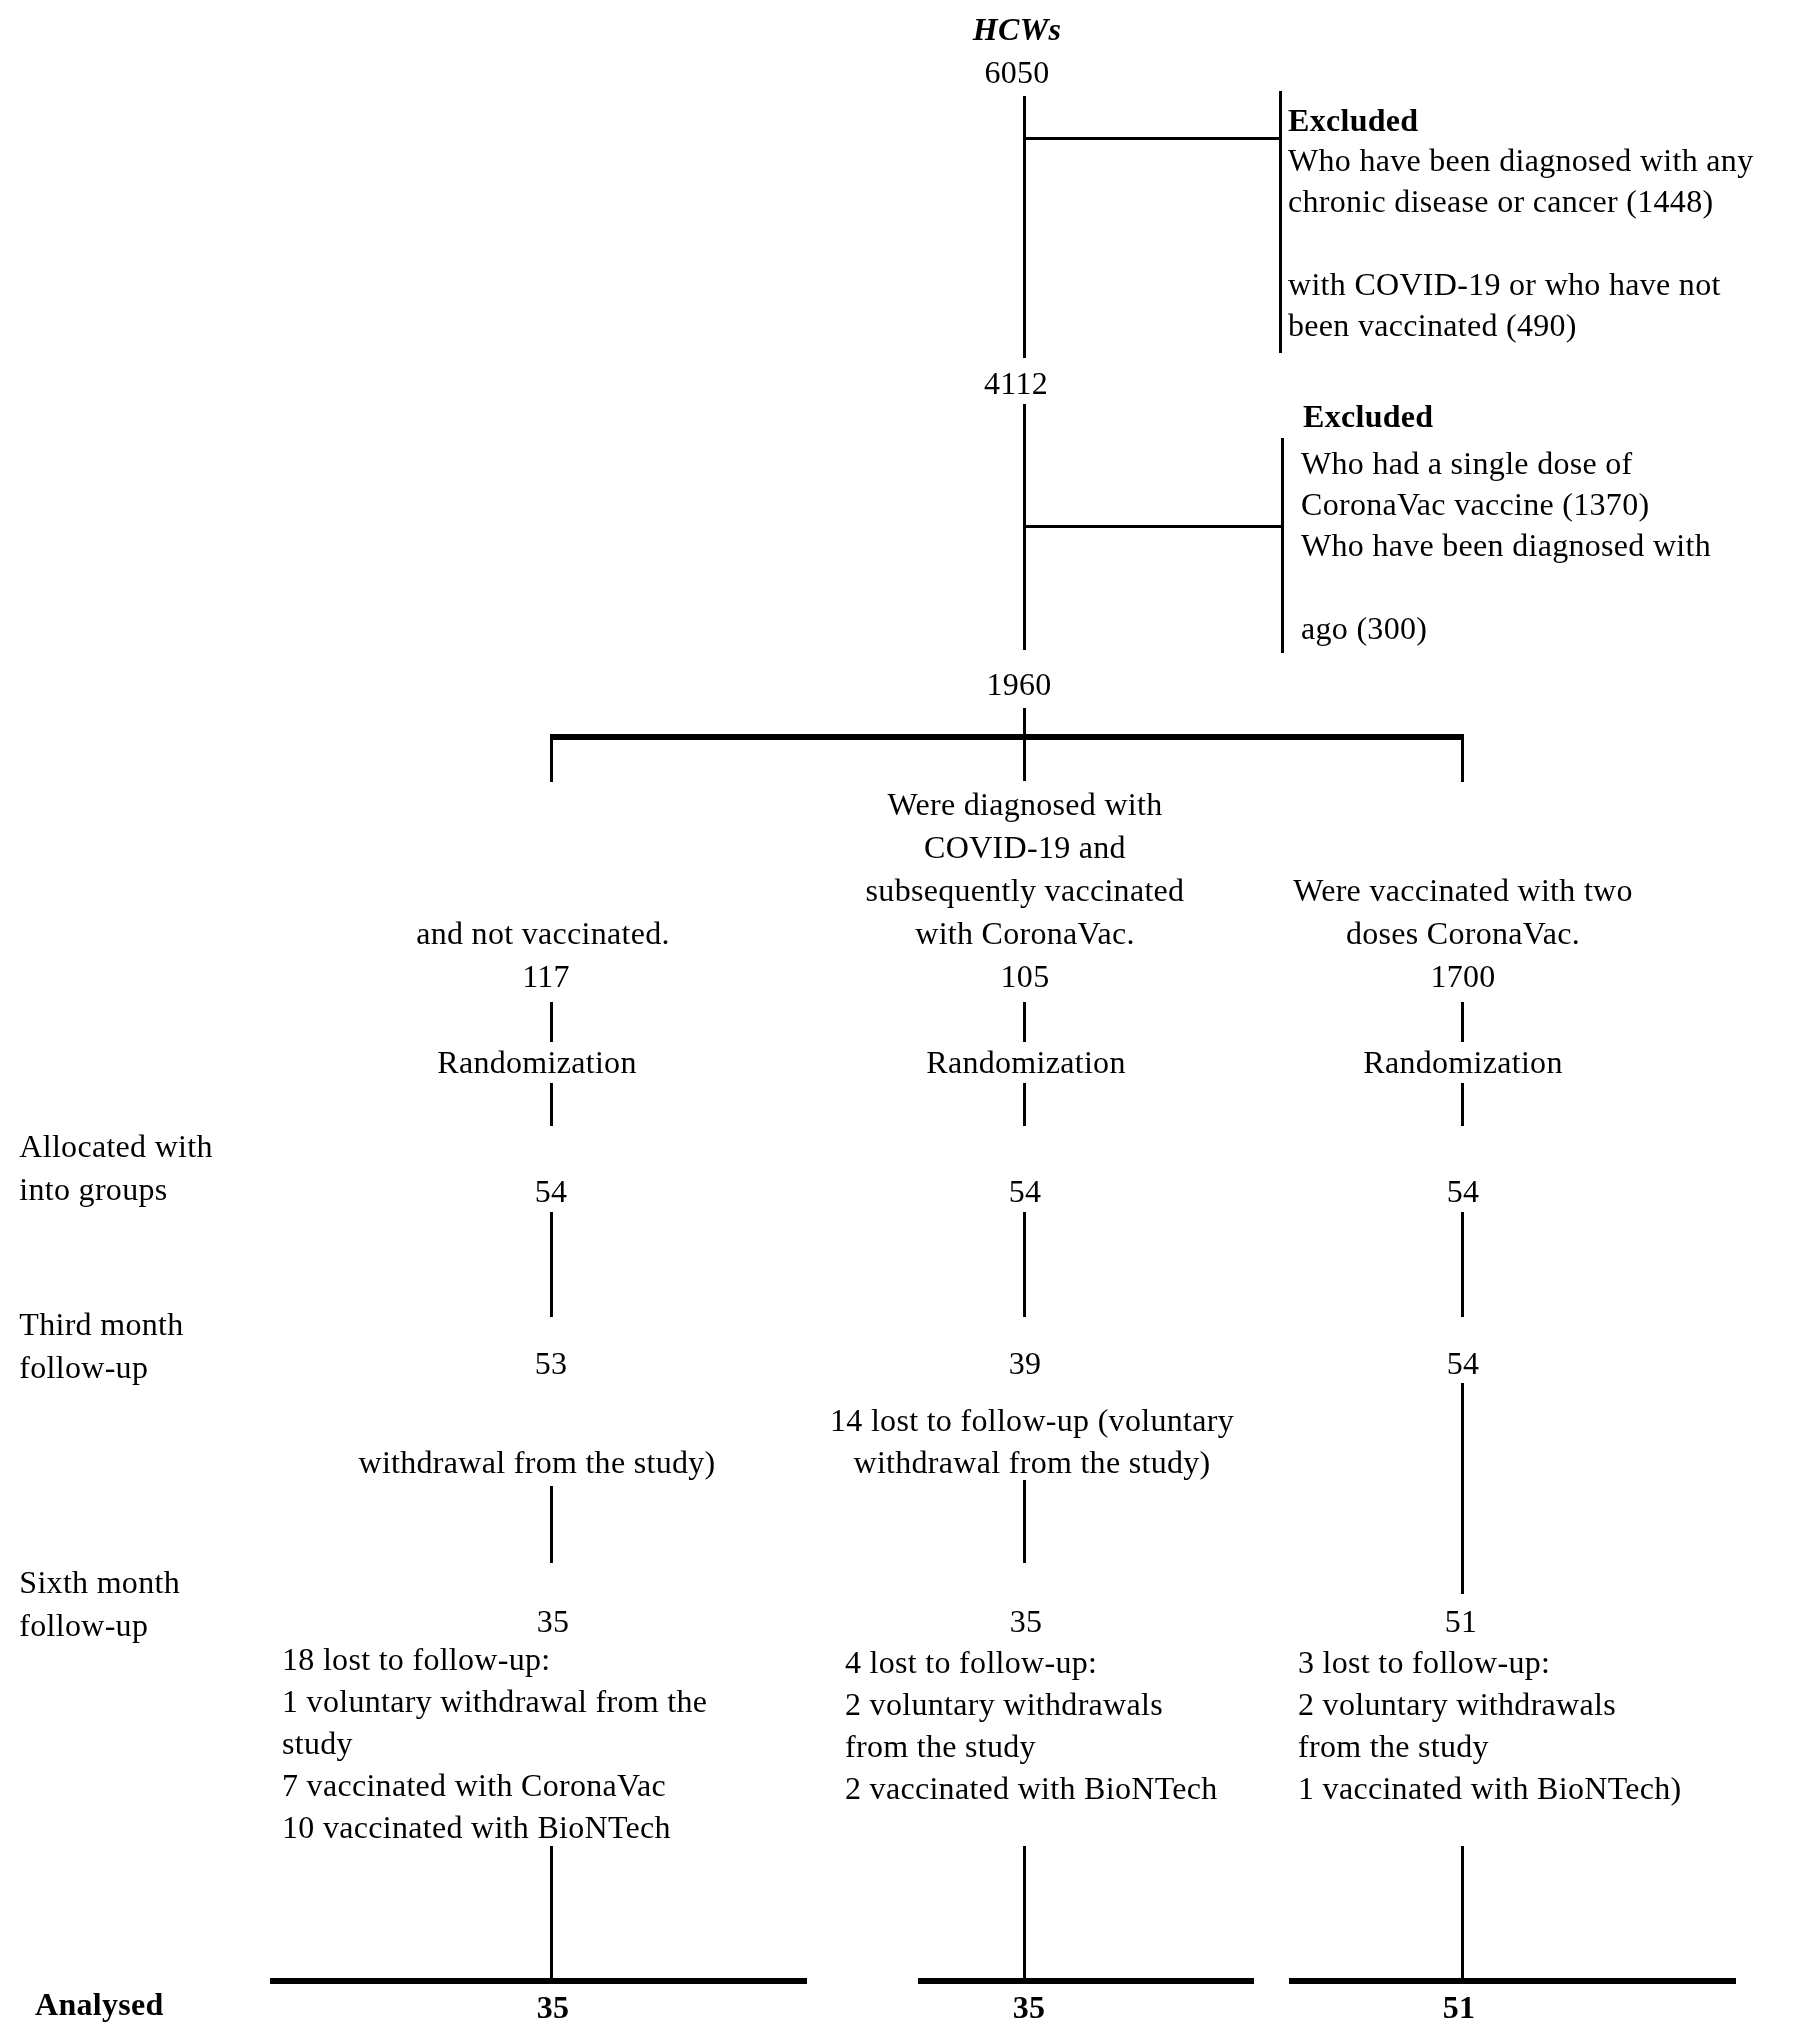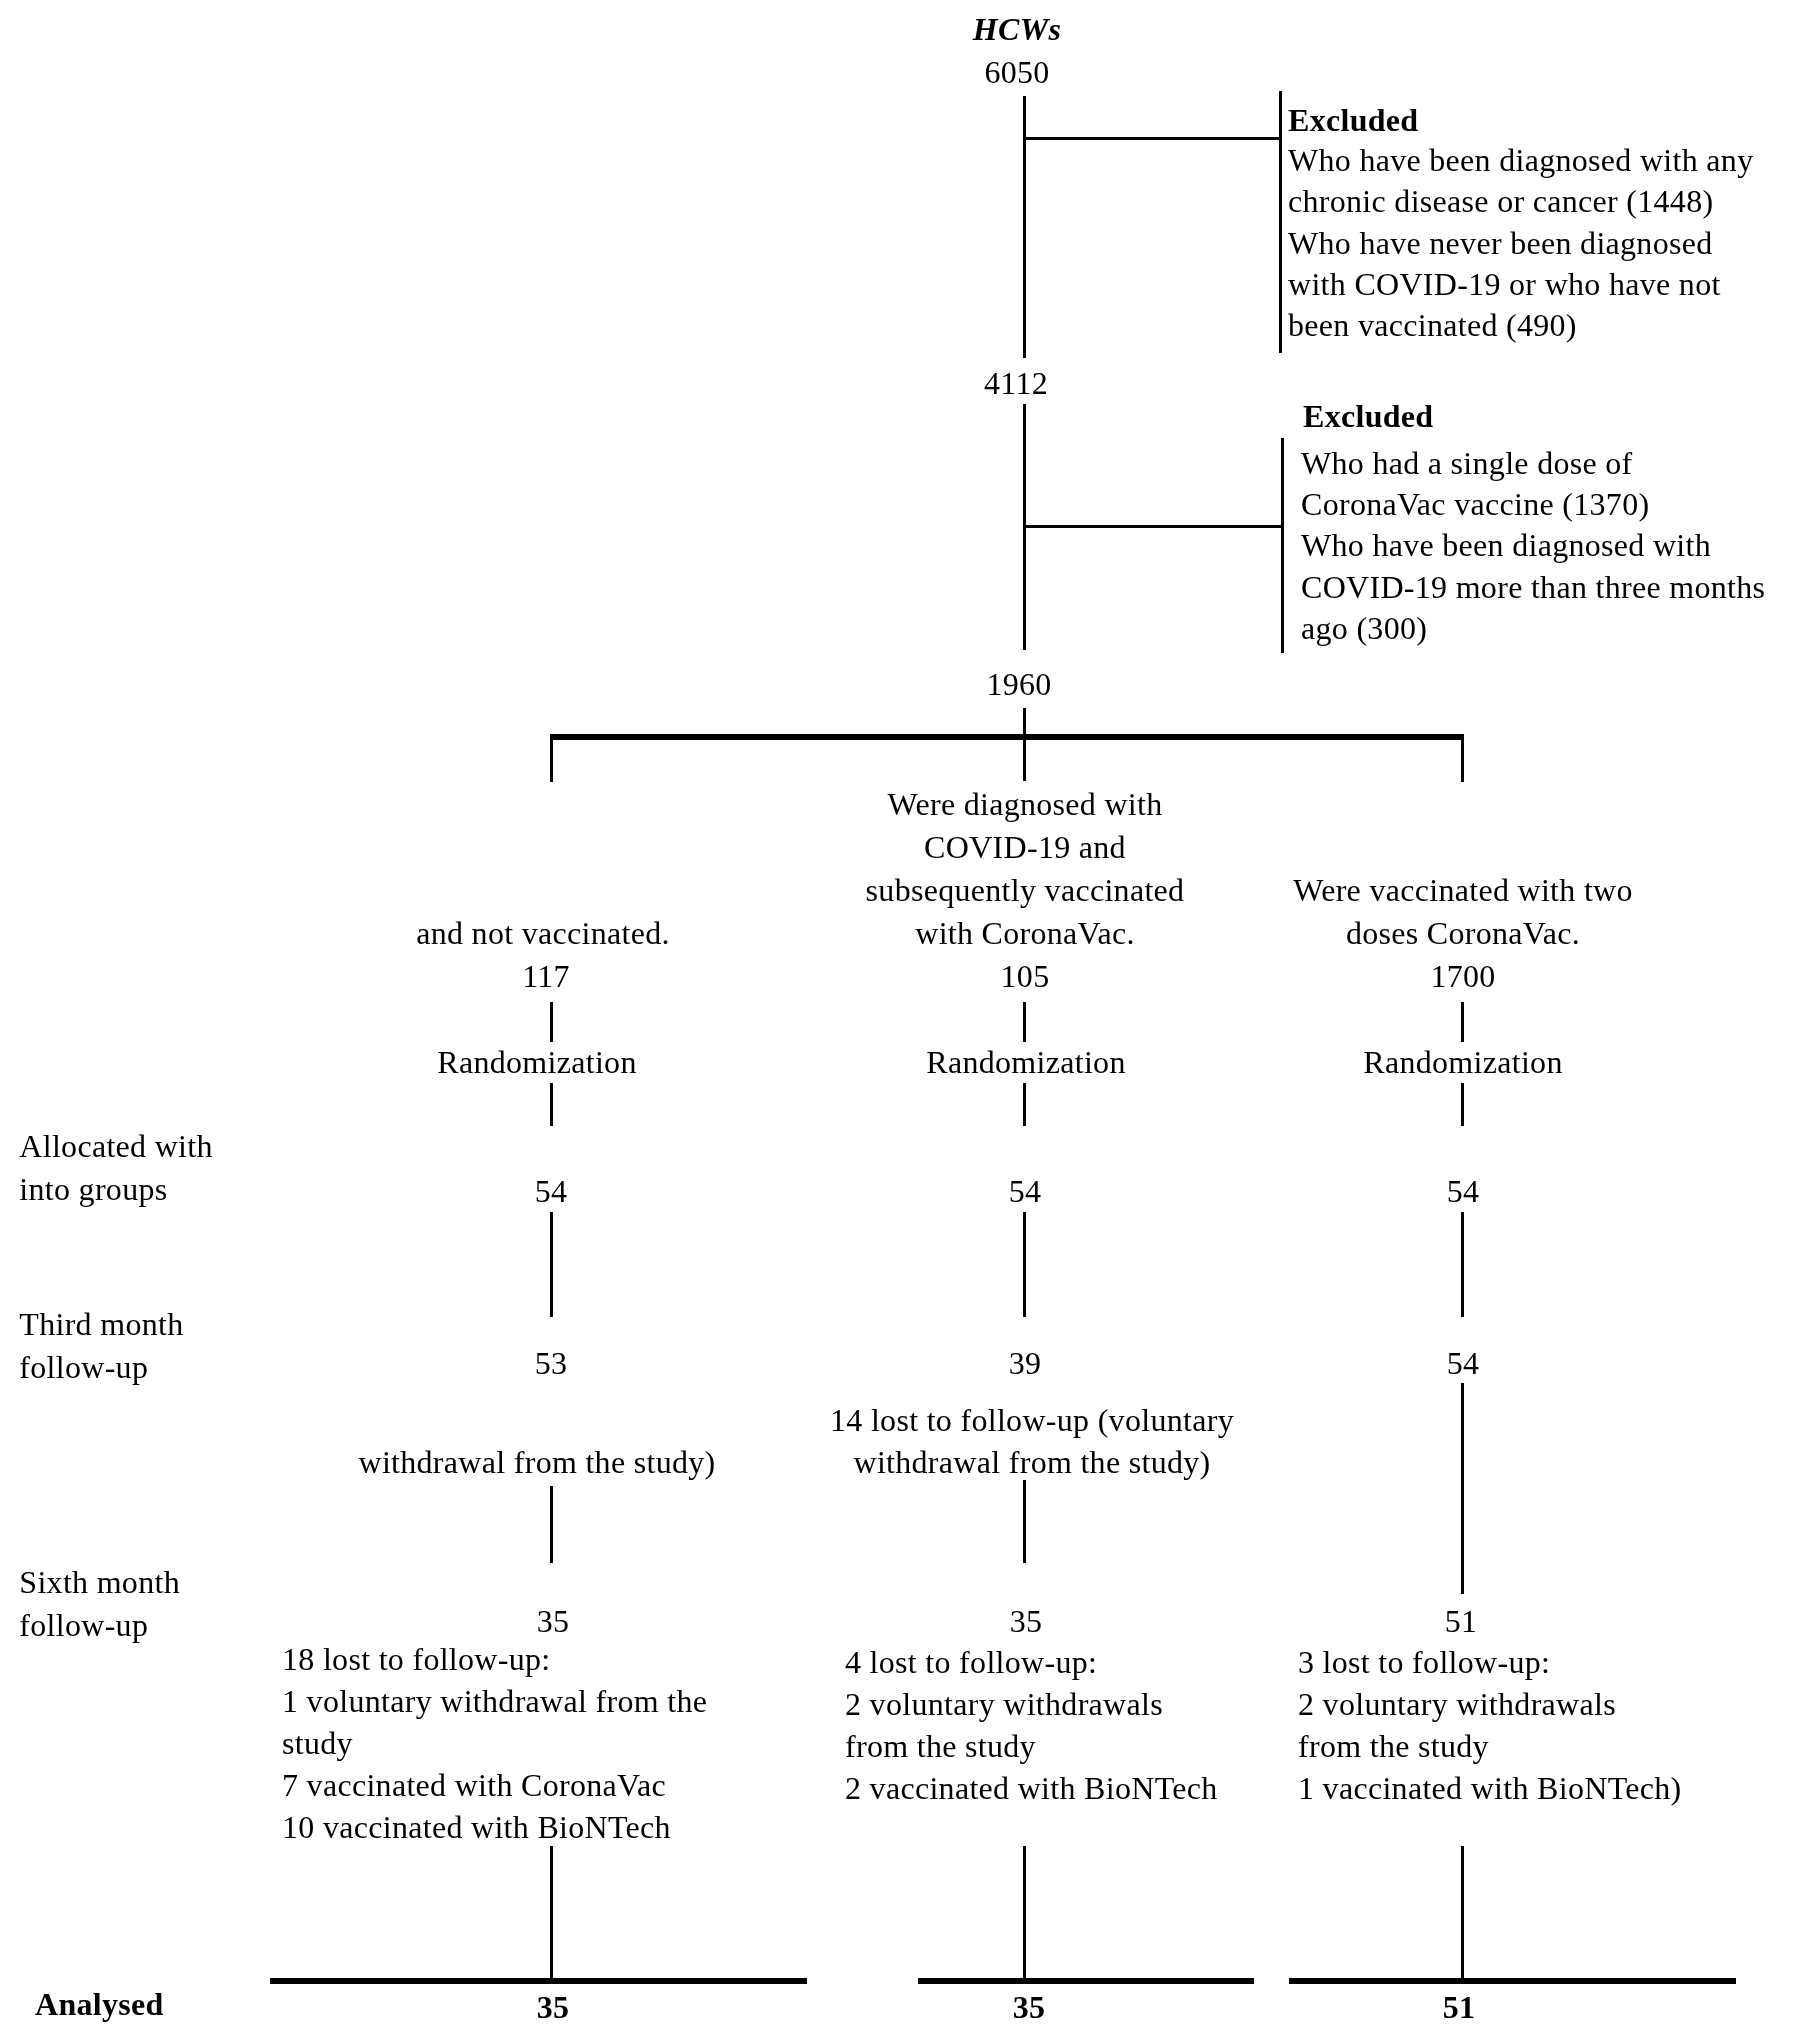--- a/index.html
+++ b/index.html
@@ -25,33 +25,31 @@
 
   <div class="vl" style="left:1023px; top:96px;  height:262px;"></div>
   <div class="vl" style="left:1023px; top:404px;  height:246px;"></div>
   <div class="vl" style="left:1023px; top:708px; height:32px;"></div>
 
   <div class="hl" style="left:1024px; top:137px; width:257px;"></div>
   <div class="vl" style="left:1279px; top:91px; height:262px;"></div>
   <div class="t b" style="left:1288px; top:99px;">Excluded</div>
   <div class="t" style="left:1288px; top:139px;">Who have been diagnosed with any</div>
   <div class="t" style="left:1288px; top:180px;">chronic disease or cancer (1448)</div>
-  <div class="t" style="left:1288px; top:222px;">Who have never been diagnosed</div>
   <div class="t" style="left:1288px; top:263px;">with COVID-19 or who have not</div>
   <div class="t" style="left:1288px; top:304px;">been vaccinated (490)</div>
 
   <div class="t cx" style="left:1016px; top:362px;">4112</div>
 
   <div class="hl" style="left:1024px; top:525px; width:259px;"></div>
   <div class="vl" style="left:1281px; top:438px; height:215px;"></div>
   <div class="t b" style="left:1303px; top:395px;">Excluded</div>
   <div class="t" style="left:1301px; top:442px;">Who had a single dose of</div>
   <div class="t" style="left:1301px; top:483px;">CoronaVac vaccine (1370)</div>
   <div class="t" style="left:1301px; top:524px;">Who have been diagnosed with</div>
-  <div class="t" style="left:1301px; top:566px;">COVID-19 more than three months</div>
   <div class="t" style="left:1301px; top:607px;">ago (300)</div>
 
   <div class="t cx" style="left:1019px; top:663px;">1960</div>
 
   <div class="hl thick" style="left:550px; top:734px; width:914px;"></div>
   <div class="vl" style="left:550px;  top:738px; height:44px;"></div>
   <div class="vl" style="left:1023px; top:738px; height:43px;"></div>
   <div class="vl" style="left:1461px; top:738px; height:44px;"></div>
 
   <div class="t cx" style="left:543px;  top:912px;">and not vaccinated.</div>

